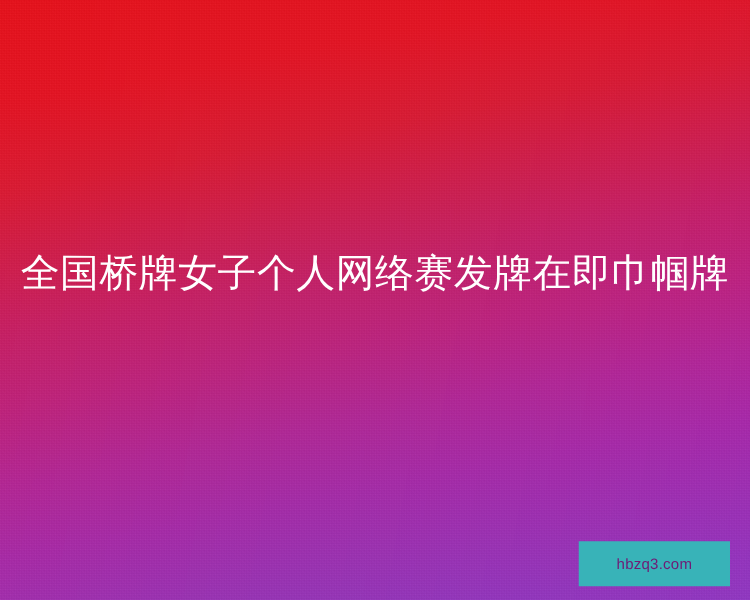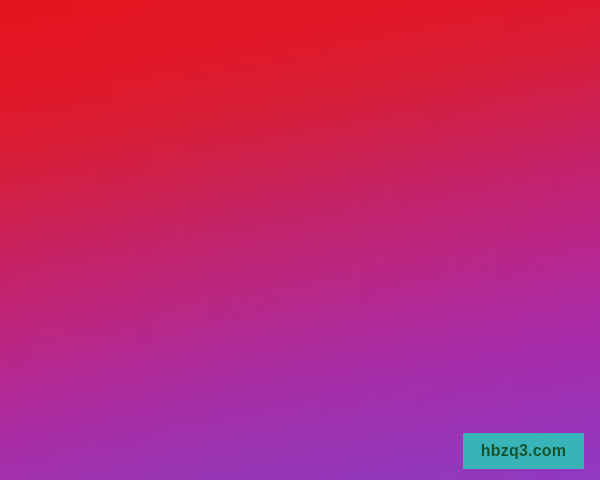--- a/index.html
+++ b/index.html
@@ -81,36 +81,37 @@
     left: 463px;
     top: 433px;
     width: 121px;
     height: 36px;
     background: #38b3b8;
     display: flex;
     align-items: center;
     justify-content: center;
   }
   #watermark-text {
-    color: #14532d;
-    font-size: 16px;
-    font-weight: 700;
+    color: #701a75;
+    font-size: 12px;
+    font-weight: 400;
     letter-spacing: 0.2px;
     font-family: "Liberation Sans", "DejaVu Sans", sans-serif;
   }
 </style>
 </head>
 <body>
 
 <div id="stage">
 
   <div id="bg-gradient"></div>
   <div id="bg-sheen"></div>
   <div id="bg-noise"></div>
 
   <div id="headline">
+    <span class="line">全国桥牌女子个人网络赛发牌在即巾帼牌</span>
   </div>
 
   <div id="watermark">
     <span id="watermark-text">hbzq3.com</span>
   </div>
 
 </div>
 
 </body></html>

